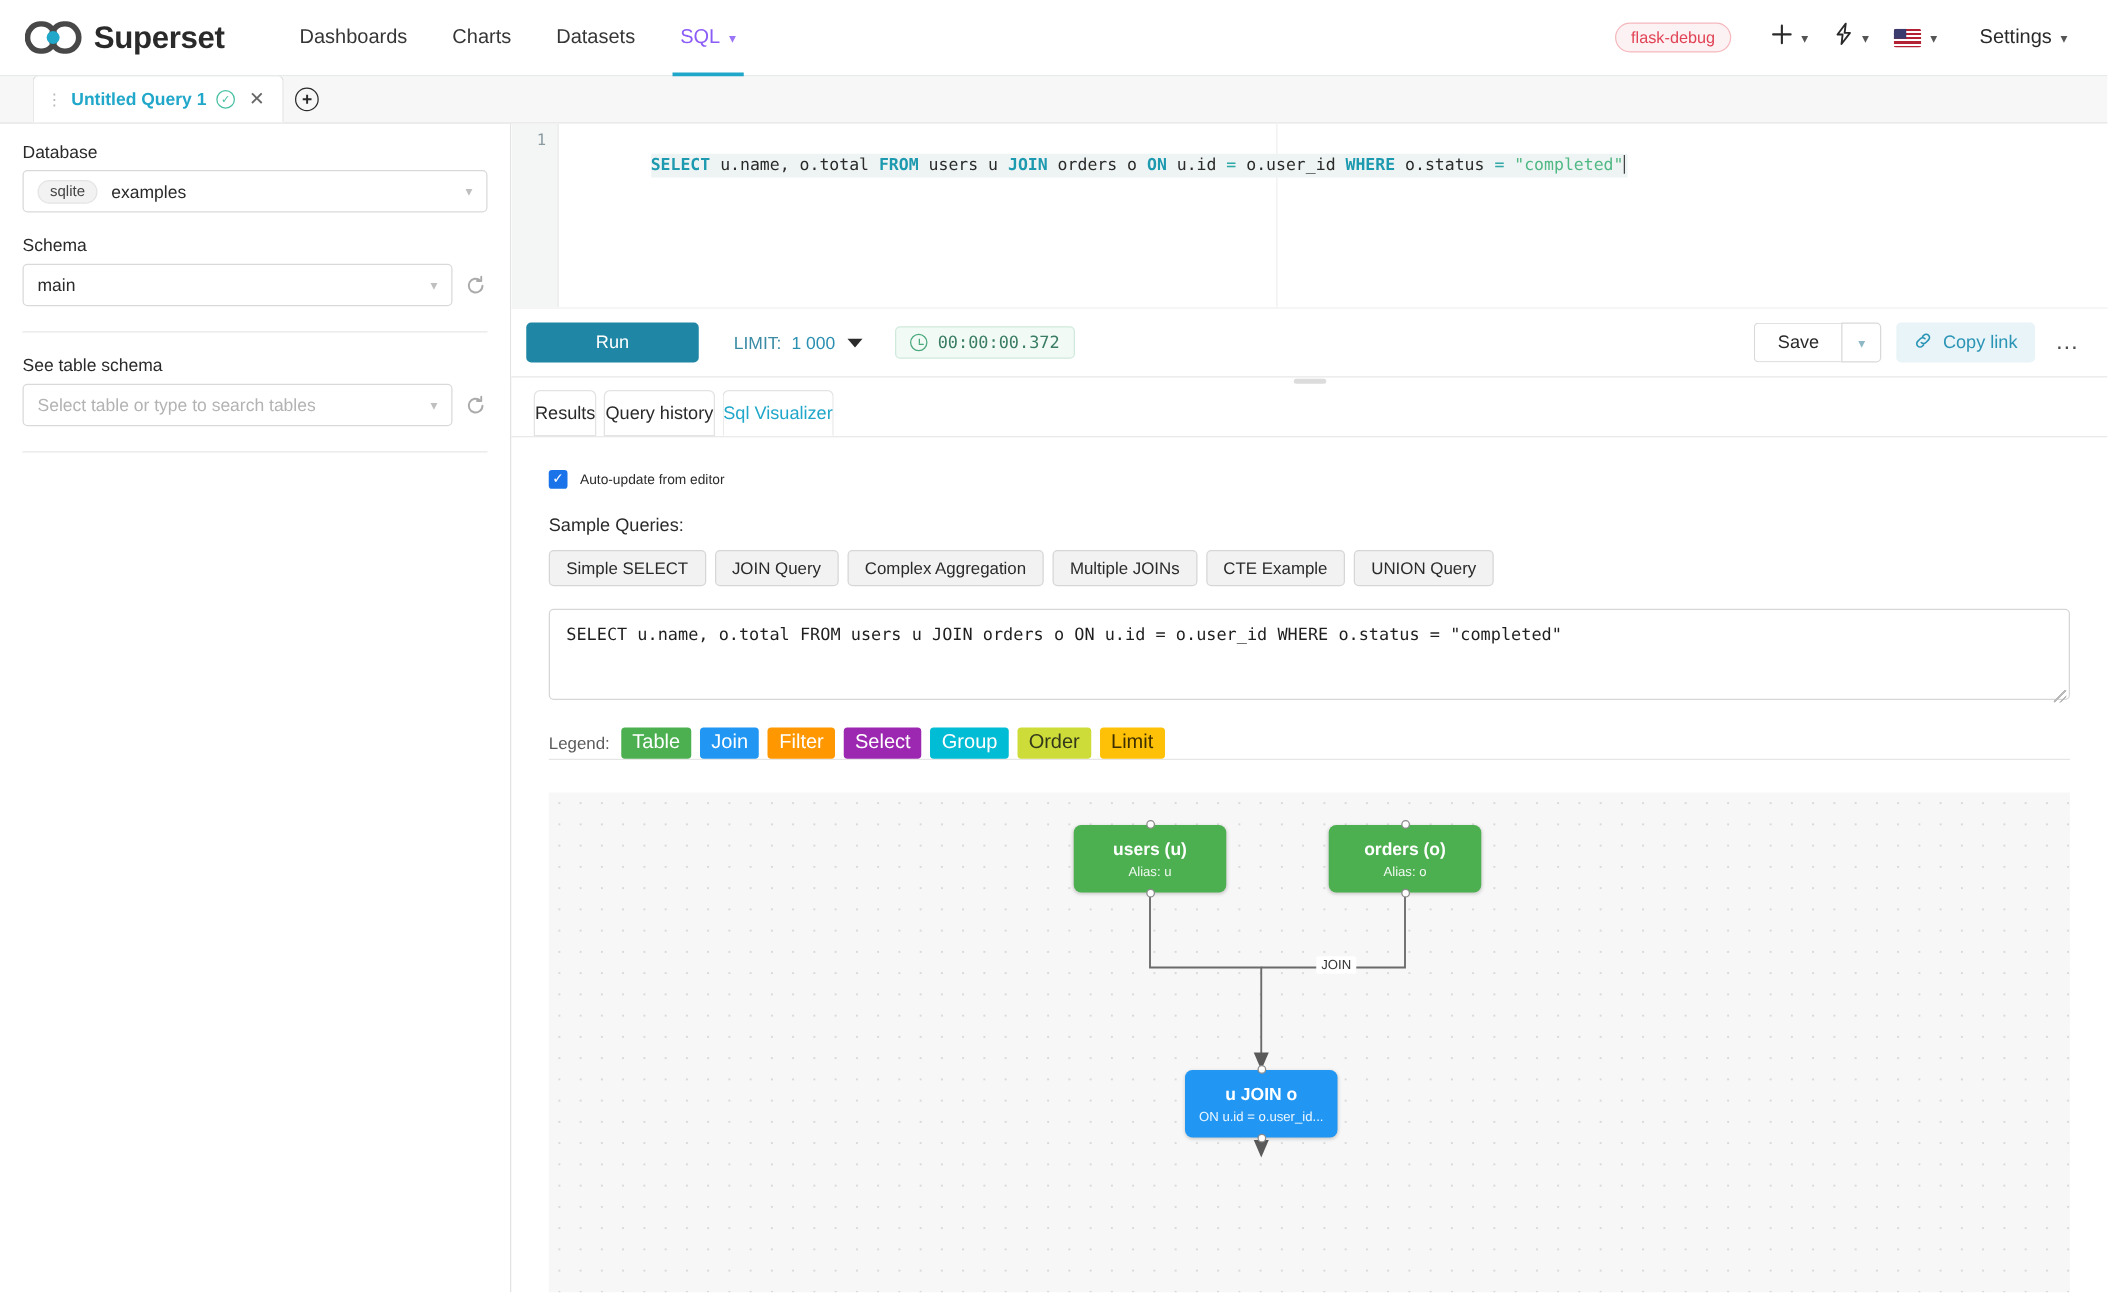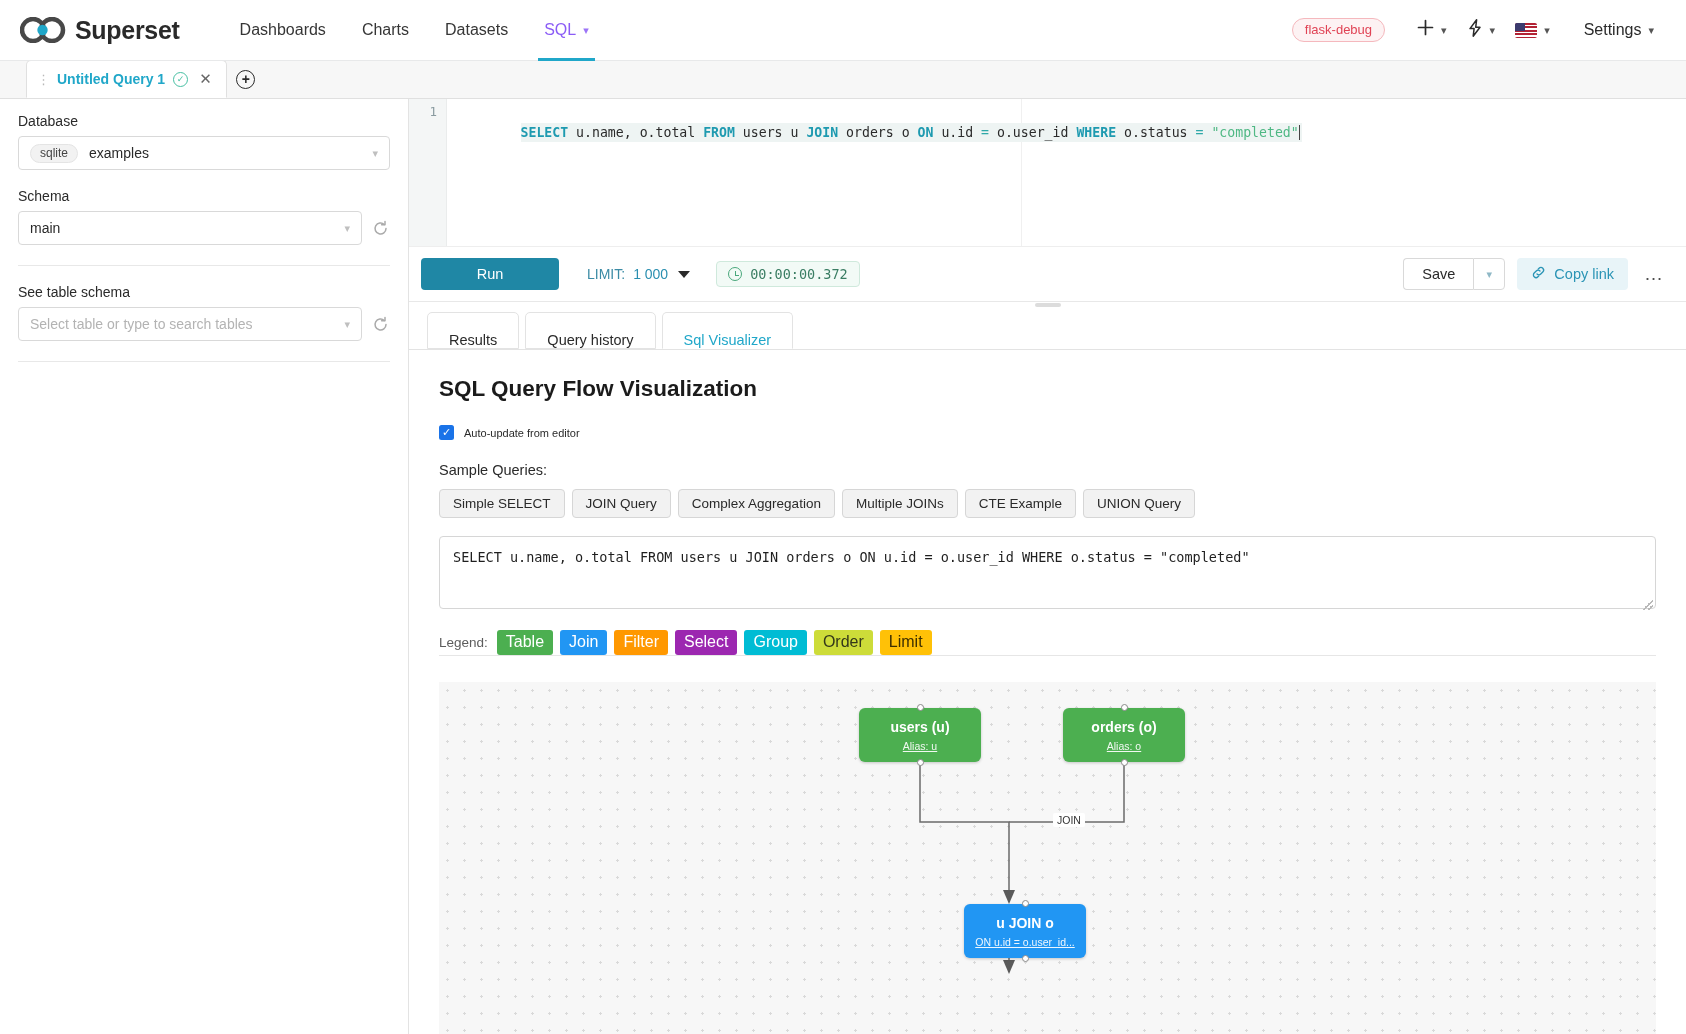--- a/index.html
+++ b/index.html
@@ -189,21 +189,21 @@
     position: absolute; left: 50%; transform: translateX(-50%); bottom: -6px;
     width: 26px; height: 4px; border-radius: 2px; background: #dcdcdc; cursor: row-resize;
   }
 
   
   .resulttabs {
     height: 48px; flex: none; display: flex; align-items: flex-end;
     padding-left: 18px; border-bottom: 1px solid #e3e3e3; gap: 6px; background:#fff;
   }
   .rtab {
-    height: 37px; padding: 0 21px; display: flex; align-items: flex-end;
+    height: 37px; padding: 0 0; display: flex; align-items: center;
     font-size: 14.5px; color: #2a2a2a; background: #fff;
     border: 1px solid #e3e3e3; border-bottom-color: #e3e3e3;
     border-radius: 5px 5px 0 0; cursor: pointer;
   }
   .rtab.active { color: #20a7c9; border-bottom-color: #fff; position: relative; z-index: 2; }
 
   
   .vizscroll { flex: 1; overflow: hidden; background: #fff; padding: 26px 30px 0 30px; }
   .viz-title { font-size: 22.5px; font-weight: bold; color: #1b1b1b; margin-bottom: 23px; }
   .autoupdate-row { display: flex; align-items: center; gap: 10px; margin-bottom: 22px; }
@@ -249,21 +249,21 @@
     background-image: radial-gradient(#d9d9d9 1.1px, transparent 1.1px);
     background-size: 17px 17px;
     position: relative; overflow: hidden;
   }
   .node {
     position: absolute; border-radius: 6px; color: #fff;
     display: flex; flex-direction: column; align-items: center; justify-content: center;
     box-shadow: 0 1px 3px rgba(0,0,0,.2); cursor: pointer;
   }
   .node-title { font-size: 14px; font-weight: bold; line-height: 1.3; }
-  .node-sub { font-size: 10.5px; opacity: .92; margin-top: 3px; text-decoration: underline; }
+  .node-sub { font-size: 10.5px; opacity: .92; margin-top: 3px; }
   .port {
     position: absolute; width: 7px; height: 7px; border-radius: 50%;
     background: #fff; border: 1.3px solid #8a8a8a; left: 50%; margin-left: -3.5px;
   }
   .port.top { top: -4px; }
   .port.bottom { bottom: -4px; }
   .edge-label {
     position: absolute; background: #fff; font-size: 10.5px; color: #333;
     padding: 1px 4px; border-radius: 2px;
   }
@@ -453,21 +453,20 @@
       </div>
       <div class="rtab">
         <span>Query history</span>
       </div>
       <div class="rtab active">
         <span>Sql Visualizer</span>
       </div>
     </div>
 
     <div class="vizscroll">
-      <div class="viz-title">SQL Query Flow Visualization</div>
 
       <div class="autoupdate-row">
         <span class="chk">
           <span>✓</span>
         </span>
         <span class="autoupdate-label">Auto-update from editor</span>
       </div>
 
       <div class="samples-label">Sample Queries:</div>
       <div class="sample-btns">
@@ -513,21 +512,21 @@
           <span class="port bottom"></span>
         </div>
 
         <div class="node" style="left:624px;top:26px;width:122px;height:54px;background:#4caf50">
           <span class="port top"></span>
           <span class="node-title">orders (o)</span>
           <span class="node-sub">Alias: o</span>
           <span class="port bottom"></span>
         </div>
 
-        <div class="node" style="left:525px;top:222px;width:122px;height:54px;background:#2196f3">
+        <div class="node" style="left:509px;top:222px;width:122px;height:54px;background:#2196f3">
           <span class="port top"></span>
           <span class="node-title">u JOIN o</span>
           <span class="node-sub">ON u.id = o.user_id...</span>
           <span class="port bottom"></span>
         </div>
       </div>
     </div>
   </div>
 </div>
 

